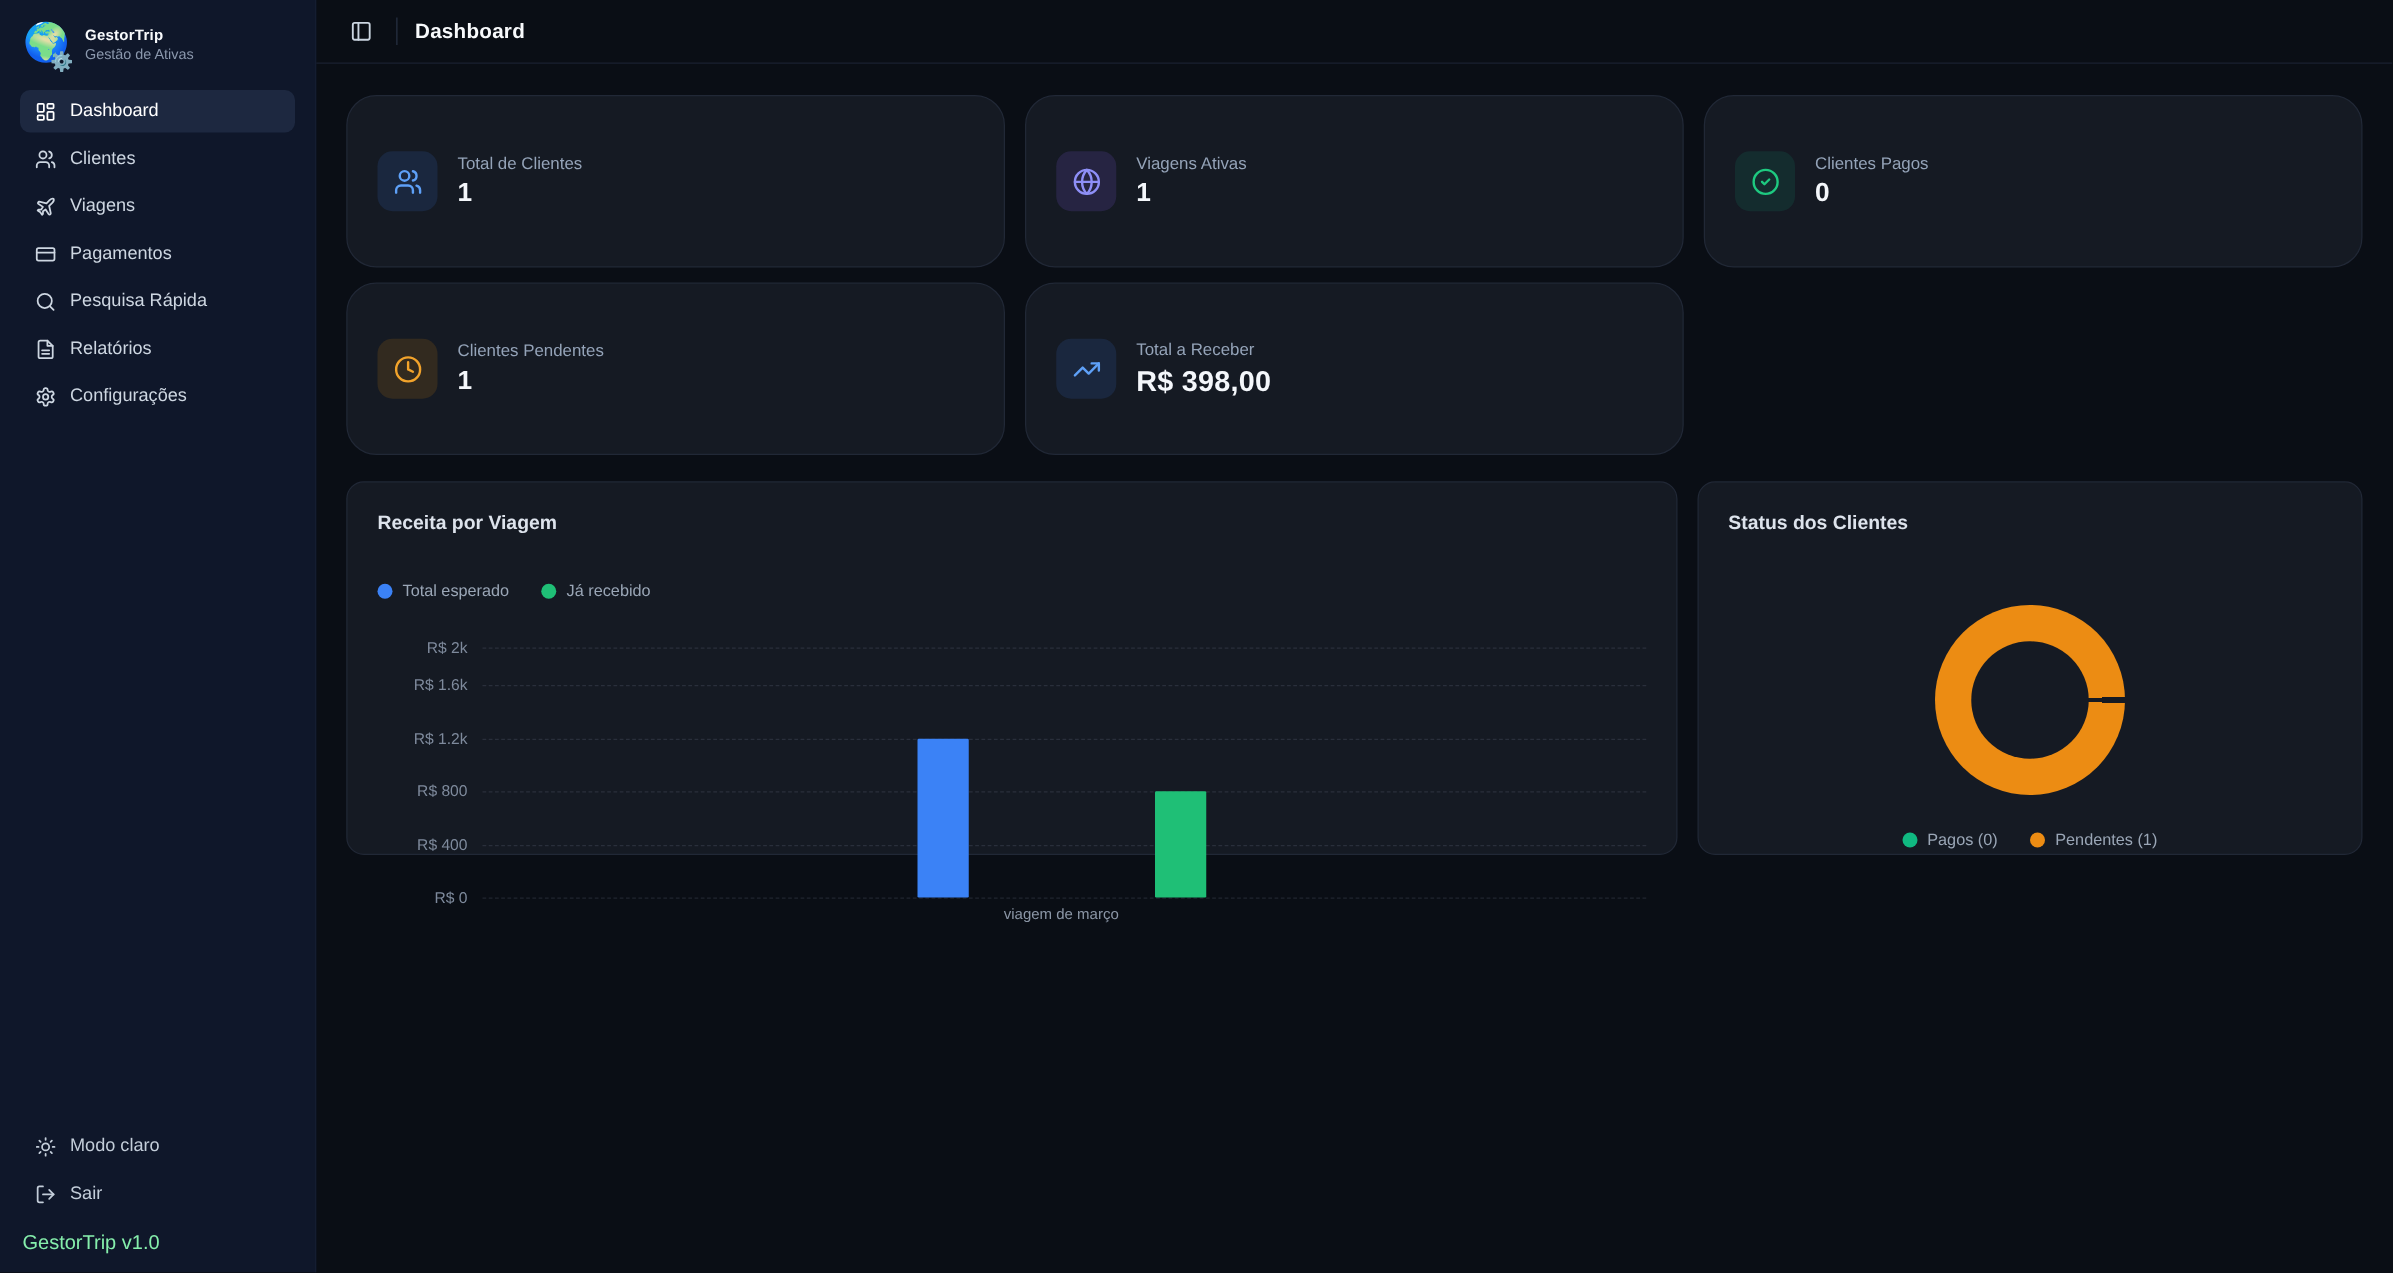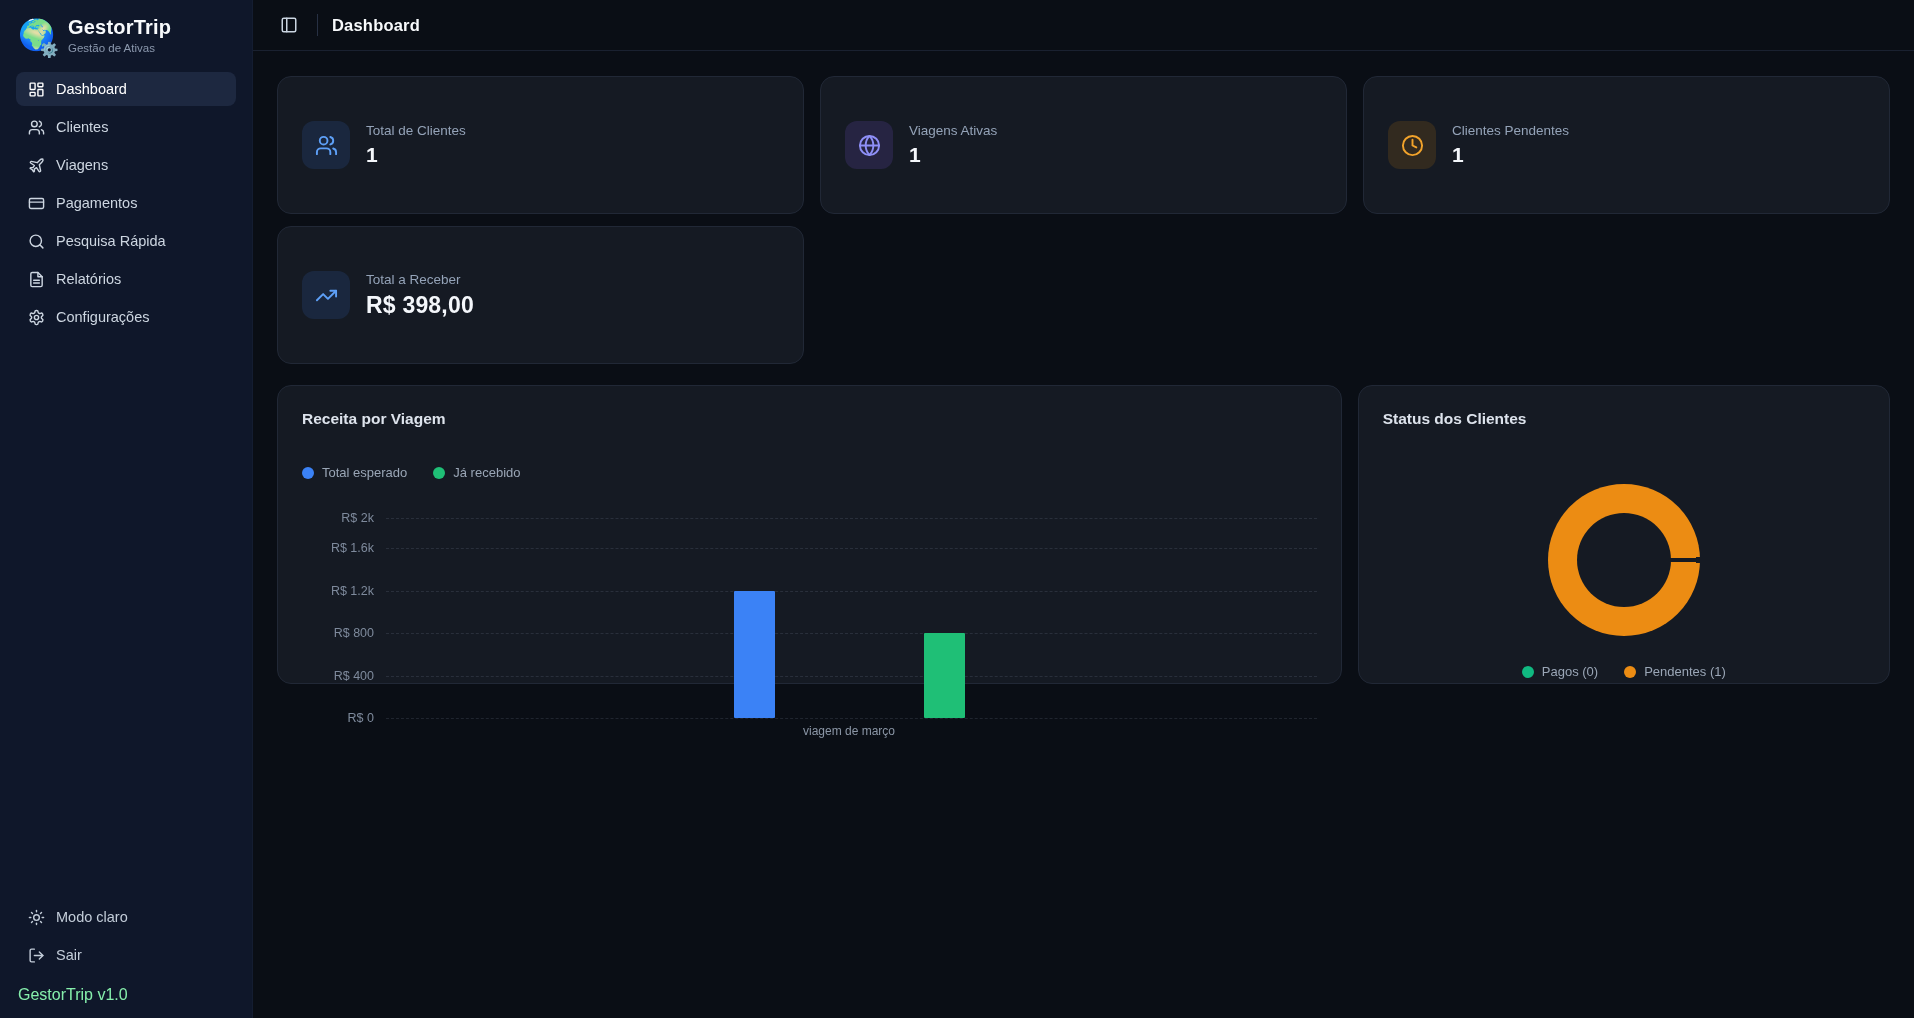--- a/index.html
+++ b/index.html
@@ -10,21 +10,21 @@
   }
   
   .sidebar {
     width:253px; min-width:253px; height:100%;
     background:#0f172a; display:flex; flex-direction:column;
     padding:14px 16px 14px; border-right:1px solid #141d31;
   }
   .brand { display:flex; align-items:center; gap:12px; padding:2px 2px 18px; }
   .logo-emoji { position:relative; font-size:30px; line-height:1; width:38px; height:38px; display:inline-flex; align-items:center; justify-content:center; }
   .logo-emoji i { position:absolute; right:-3px; bottom:-3px; font-style:normal; font-size:15px; }
-  .brand-name { font-size:20px; font-weight:700; color:#f8fafc; letter-spacing:.2px; }
+  .brand-name { font-size:12px; font-weight:700; color:#f8fafc; letter-spacing:.2px; }
   .brand-sub  { font-size:11.5px; color:#8b98ad; margin-top:3px; }
   .nav { display:flex; flex-direction:column; gap:4px; flex:1 1 auto; }
   .nav-item {
     display:flex; align-items:center; gap:11px; height:34px;
     padding:0 12px; border-radius:8px; cursor:pointer;
     color:#cdd6e1; font-size:14.5px;
   }
   .nav-item.active { background:#1d2840; color:#ffffff; }
   .nav-item svg { width:17px; height:17px; stroke:currentColor; fill:none; stroke-width:2; stroke-linecap:round; stroke-linejoin:round; flex:none; }
   .side-footer { display:flex; flex-direction:column; gap:4px; }
@@ -39,21 +39,21 @@
   .toggle-btn { background:none; border:none; color:#cbd5e1; width:28px; height:28px; display:flex; align-items:center; justify-content:center; cursor:pointer; border-radius:6px; }
   .toggle-btn svg { width:18px; height:18px; stroke:currentColor; fill:none; stroke-width:2; stroke-linecap:round; stroke-linejoin:round; }
   .vdiv { width:1px; height:22px; background:#273043; }
   h1.page-title { font-size:16.5px; font-weight:700; color:#f8fafc; letter-spacing:.2px; }
   main { flex:1 1 auto; padding:25px 24px; overflow:hidden; }
   
   .card {
     background:#151a23; border:1px solid #212836; border-radius:14px;
   }
   .stats-grid { display:grid; grid-template-columns:repeat(3,1fr); gap:12px 16px; }
-  .stat { height:138px; display:flex; align-items:center; gap:16px; padding:0 24px; }
+  .stat { height:138px; display:flex; align-items:center; gap:16px; padding:0 24px;border-radius:24px; }
   .tile { width:48px; height:48px; border-radius:12px; display:flex; align-items:center; justify-content:center; flex:none; }
   .tile svg { width:23px; height:23px; fill:none; stroke-width:2; stroke-linecap:round; stroke-linejoin:round; }
   .tile-blue   { background:rgba(59,130,246,.13);  color:#5ea0f7; }
   .tile-purple { background:rgba(139,92,246,.15);  color:#8e8ff7; }
   .tile-green  { background:rgba(16,185,129,.12);  color:#1ec980; }
   .tile-amber  { background:rgba(245,158,11,.13);  color:#f2a32b; }
   .tile svg { stroke:currentColor; }
   .stat-label { font-size:13.5px; color:#94a3b8; margin-bottom:5px; }
   .stat-value { font-size:21px; font-weight:700; color:#f4f7fb; letter-spacing:.2px; }
   .stat-value.money { font-size:23px; }
@@ -209,20 +209,32 @@
         <div class="tile tile-purple">
           <svg viewBox="0 0 24 24">
               <circle cx="12" cy="12" r="10"></circle>
               <path d="M12 2a14.5 14.5 0 0 0 0 20 14.5 14.5 0 0 0 0-20"></path>
               <path d="M2 12h20"></path>
             </svg>
         </div>
         <div class="stat-text">
           <div class="stat-label">Viagens Ativas</div>
           <div class="stat-value">1</div>
+        </div>
+      </div>
+      <div class="card stat">
+        <div class="tile tile-green">
+          <svg viewBox="0 0 24 24">
+              <circle cx="12" cy="12" r="10"></circle>
+              <path d="m9 12 2 2 4-4"></path>
+            </svg>
+        </div>
+        <div class="stat-text">
+          <div class="stat-label">Clientes Pagos</div>
+          <div class="stat-value">0</div>
         </div>
       </div>
       <div class="card stat">
         <div class="tile tile-amber">
           <svg viewBox="0 0 24 24">
               <circle cx="12" cy="12" r="10"></circle>
               <polyline points="12 6 12 12 16 14"></polyline>
             </svg>
         </div>
         <div class="stat-text">

